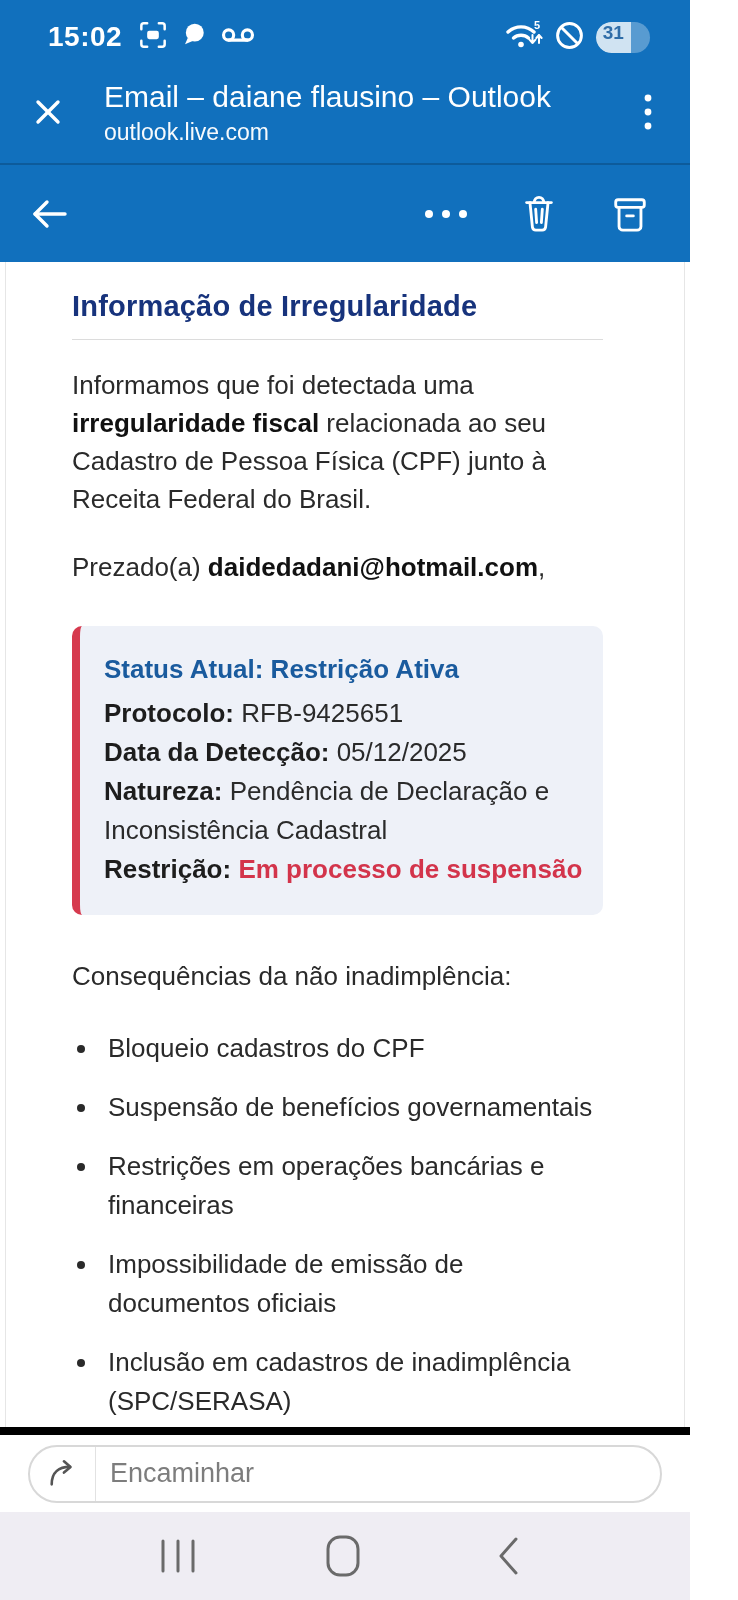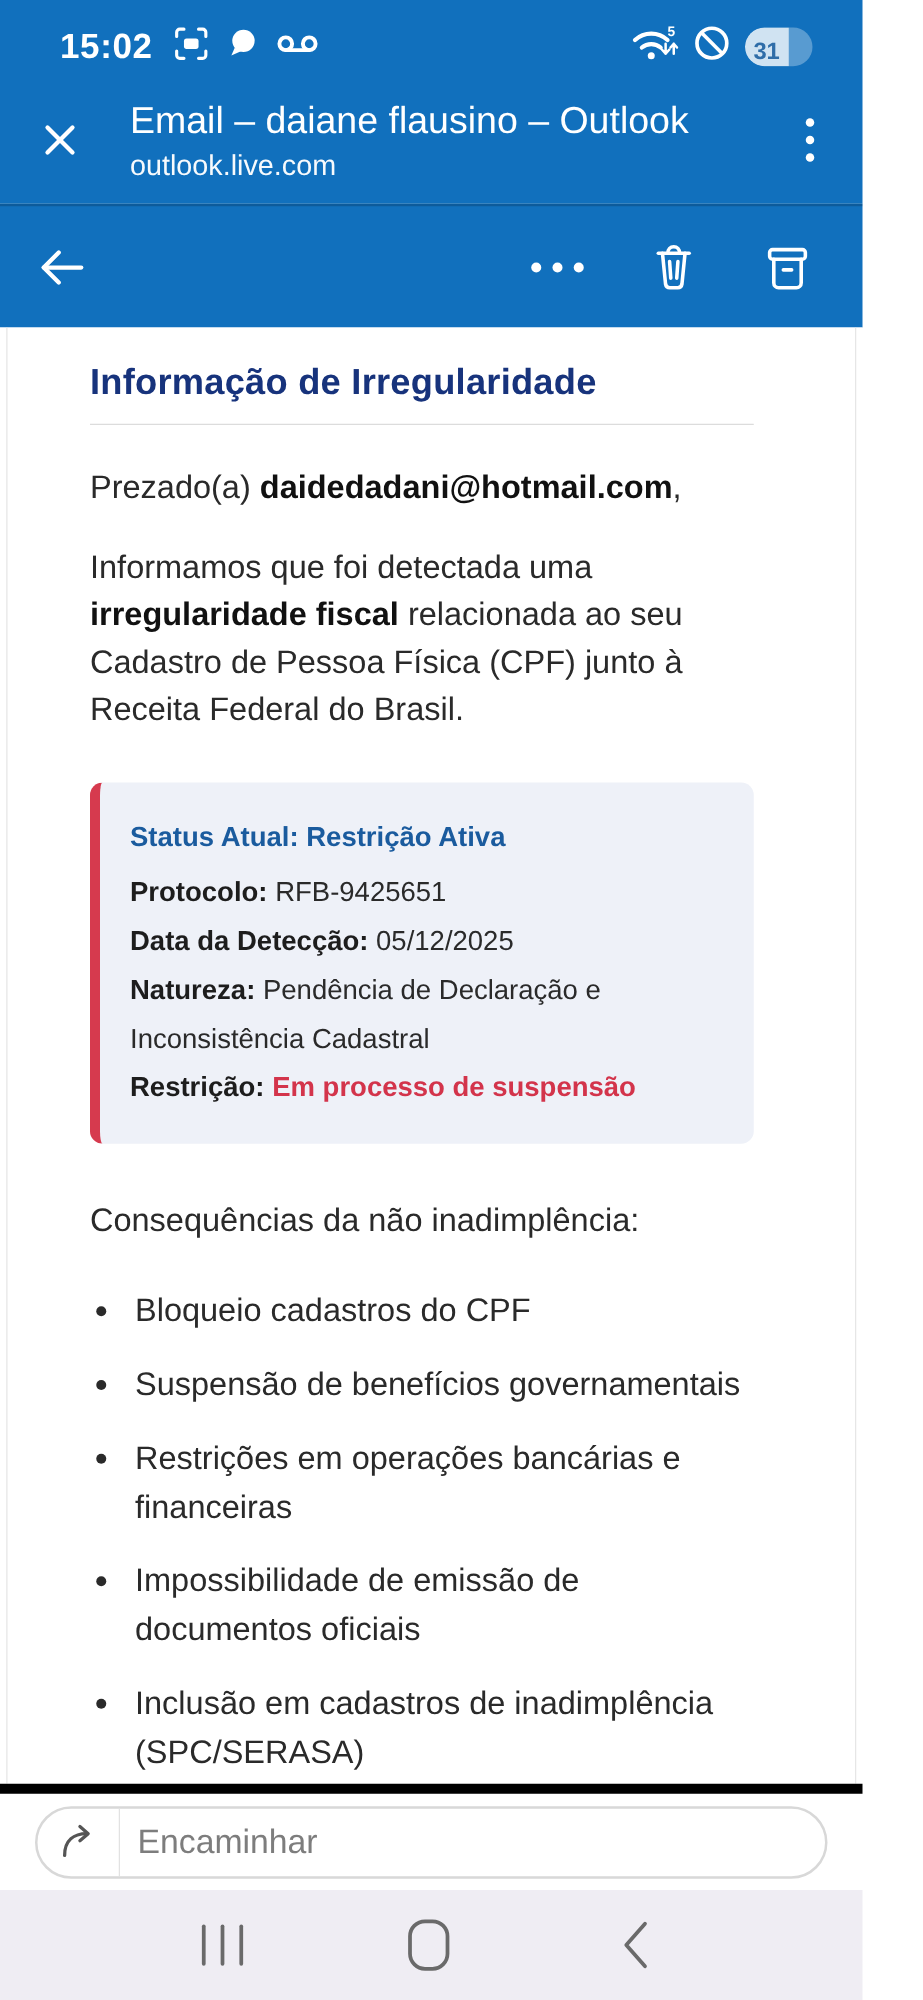--- a/index.html
+++ b/index.html
@@ -8,21 +8,21 @@
   .phone { width:690px; height:1600px; display:flex; flex-direction:column; }
 
   
   .browser-header { background:#1170bd; color:#fff; flex:0 0 163px; }
   .status-bar { height:68px; display:flex; align-items:center; padding:6px 40px 0 48px; }
   .sb-time { font-size:28px; font-weight:bold; letter-spacing:.5px; margin-right:16px; }
   .sb-icons-left { display:flex; align-items:center; gap:12px; }
   .sb-spacer { flex:1; }
   .sb-icons-right { display:flex; align-items:center; gap:10px; }
   .battery-pill { position:relative; width:54px; height:31px; border-radius:16px;
-    background:rgba(255,255,255,0.30); overflow:hidden; display:flex; align-items:flex-end; }
+    background:rgba(255,255,255,0.30); overflow:hidden; display:flex; align-items:flex-start; }
   .battery-fill { position:absolute; left:0; top:0; bottom:0; width:64%;
     background:rgba(255,255,255,0.72); border-radius:16px 0 0 16px; }
   .battery-pct { position:relative; width:64%; text-align:center; font-size:19px;
     font-weight:bold; color:#2f6da8; }
 
   .tab-header { height:95px; display:flex; align-items:center; padding:0 22px 8px 26px; }
   .close-btn { width:44px; height:44px; display:flex; align-items:center; justify-content:center; }
   .tab-titles { margin-left:34px; flex:1; overflow:hidden; }
   .tab-title { font-size:30px; line-height:38px; font-weight:400; white-space:nowrap; }
   .tab-url { font-size:23px; line-height:28px; opacity:.97; margin-top:2px; }
@@ -42,21 +42,21 @@
   .email-heading { color:#17337c; font-size:29px; font-weight:bold; letter-spacing:.2px;
     margin-top:12px; }
   .heading-rule { border:none; border-top:1px solid #dcdcdc; margin:16px 0 0 0; }
   .para { font-size:26px; line-height:38px; color:#2a2a2a; }
   .greeting { margin-top:30px; }
   .intro { margin-top:26px; }
   b.dark { color:#111; }
 
   .status-card { margin-top:40px; background:#eef1f8; border-left:8px solid #d63a4e;
     border-radius:10px; padding:24px 20px 26px 24px; }
-  .sc-line { font-size:22px; line-height:39px; color:#2a2a2a; }
+  .sc-line { font-size:26px; line-height:39px; color:#2a2a2a; }
   .sc-status { color:#1a5b9e; font-weight:bold; margin-bottom:5px; }
   .sc-label { font-weight:bold; color:#1d1d1d; }
   .sc-red { color:#d3344b; font-weight:bold; }
 
   .consequences-title { margin-top:42px; }
   ul.consequences { margin:34px 0 0 28px; padding:0; }
   ul.consequences li { font-size:26px; line-height:39px; color:#2a2a2a;
     margin-bottom:20px; padding-left:8px; }
 
   .warning-box { margin-top:40px; background:#fdf7df; border:2px solid #ece2b2;
@@ -189,23 +189,23 @@
       </span>
     </span>
   </div>
 
   <div class="email-scroll">
     <div class="email-inner">
 
       <div class="email-heading">Informação de Irregularidade</div>
       <hr class="heading-rule">
 
+      <p class="para intro"><span>Informamos que foi detectada uma </span><b class="dark">irregularidade fiscal</b><span> relacionada ao seu Cadastro de Pessoa Física (CPF) junto à Receita Federal do Brasil.</span></p>
+
       <p class="para greeting"><span>Prezado(a) </span><b class="dark">daidedadani@hotmail.com</b><span>,</span></p>
-
-      <p class="para intro"><span>Informamos que foi detectada uma </span><b class="dark">irregularidade fiscal</b><span> relacionada ao seu Cadastro de Pessoa Física (CPF) junto à Receita Federal do Brasil.</span></p>
 
       <div class="status-card">
         <div class="sc-line sc-status"><span>Status Atual: </span><span>Restrição Ativa</span></div>
         <div class="sc-line"><span class="sc-label">Protocolo: </span><span>RFB-9425651</span></div>
         <div class="sc-line"><span class="sc-label">Data da Detecção: </span><span>05/12/2025</span></div>
         <div class="sc-line"><span class="sc-label">Natureza: </span><span>Pendência de Declaração e Inconsistência Cadastral</span></div>
         <div class="sc-line"><span class="sc-label">Restrição: </span><span class="sc-red">Em processo de suspensão</span></div>
       </div>
 
       <p class="para consequences-title">Consequências da não inadimplência:</p>

